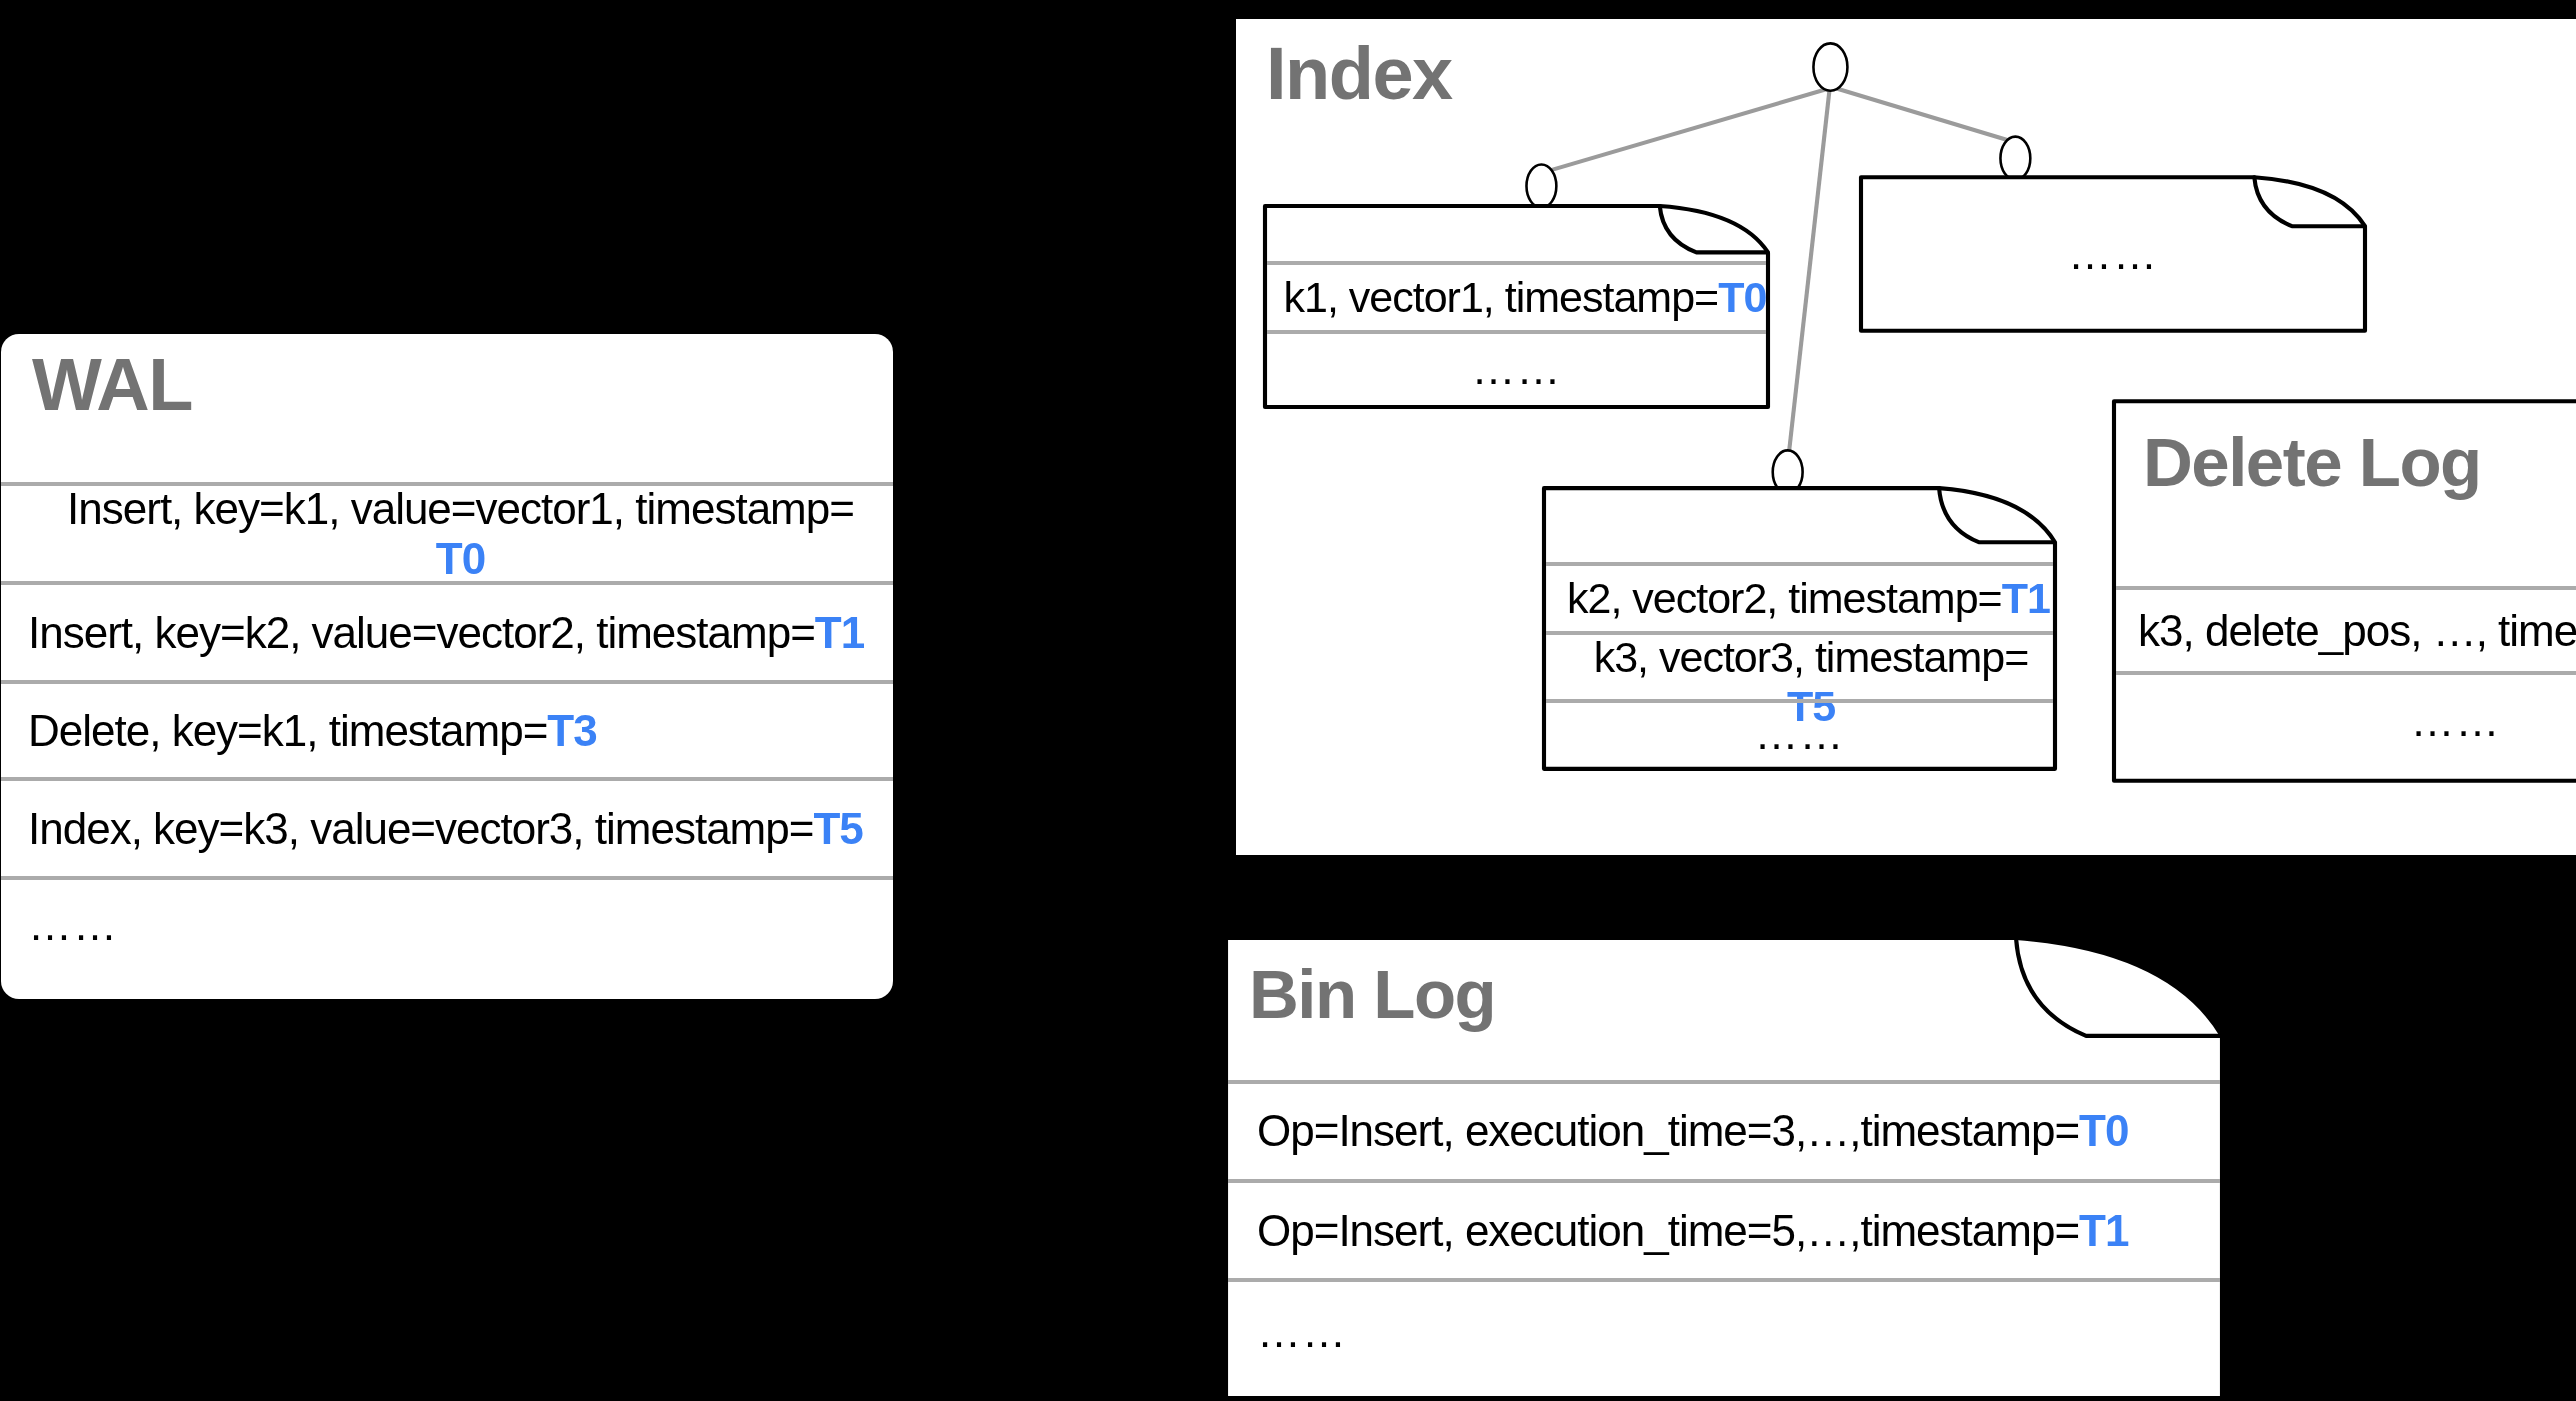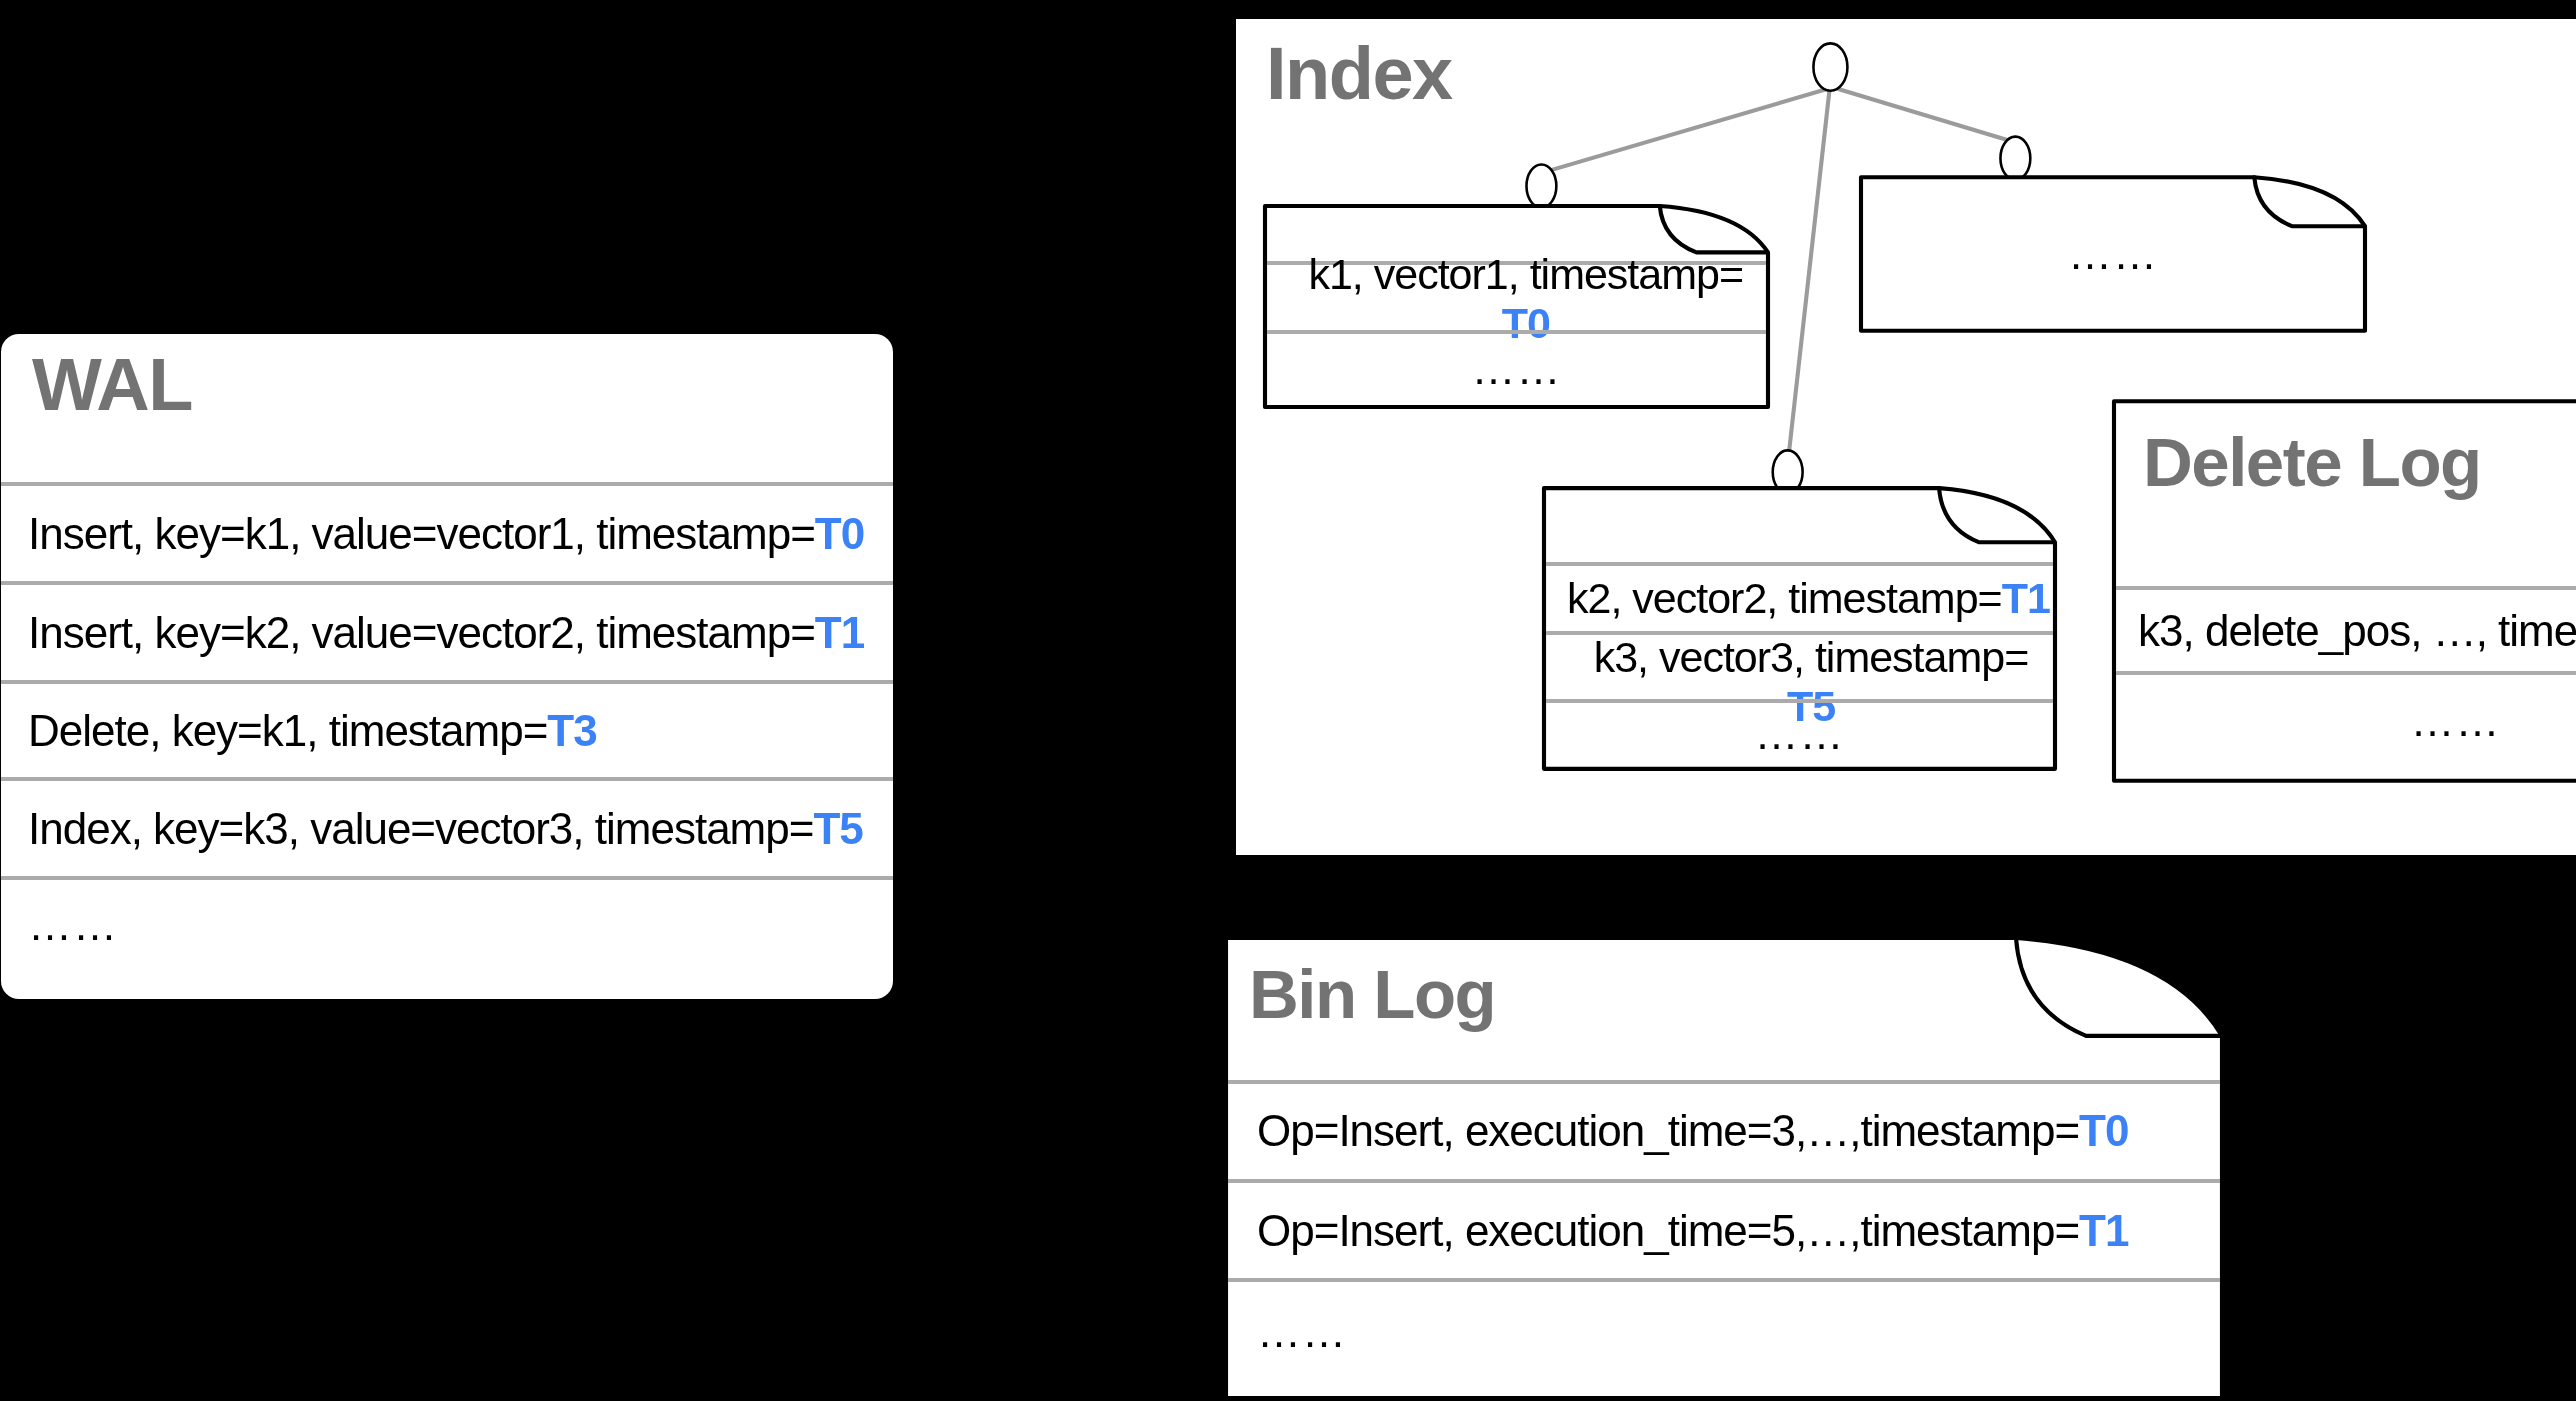--- a/index.html
+++ b/index.html
@@ -22,41 +22,41 @@
   }
   .dots{font-size:44px;letter-spacing:1px;color:#000;}
   .docshape{position:absolute;left:0;top:0;overflow:visible;}
   .docshape .page{fill:#fff;stroke:#000;stroke-width:8;stroke-linejoin:round;}
   .docshape .crease{fill:none;stroke:#000;stroke-width:8;stroke-linejoin:round;stroke-linecap:round;}
 
   
   #wal{left:1px;top:334px;width:892px;height:665px;border-radius:18px;}
   #wal .title{left:31px;top:0;height:100px;font-size:74px;}
   #wal .d1{top:148px;} #wal .d2{top:247px;} #wal .d3{top:346px;} #wal .d4{top:443px;} #wal .d5{top:542px;}
-  #wal .r1{top:150px;height:99px;padding-left:27px;}
+  #wal .r1{top:150px;height:99px;padding-left:27px;flex-direction:column;}
   #wal .r2{top:249px;height:99px;padding-left:27px;}
   #wal .r3{top:348px;height:97px;padding-left:27px;}
   #wal .r4{top:445px;height:99px;padding-left:27px;}
   #wal .r5{top:544px;height:93px;padding-left:27px;}
 
   
   #index-panel{left:1231px;top:14.4px;width:1581px;height:846px;border:5.2px solid #000;box-sizing:border-box;}
   #index-panel .title{left:30px;top:5.2px;height:98px;font-size:74px;}
 
   
   #tree{position:absolute;left:0;top:0;width:2817px;height:1402px;pointer-events:none;}
   #tree line{stroke:#9b9b9b;stroke-width:8;}
   #tree ellipse{fill:#fff;stroke:#000;stroke-width:5;}
 
   
   .doc{position:absolute;}
 
   #doc1{left:1265px;top:206px;width:503px;height:201px;}
   #doc1 .d1{top:55px;left:2.1px;right:2.1px;} #doc1 .d2{top:124px;left:2.1px;right:2.1px;}
-  #doc1 .r1{top:44px;height:69px;padding-left:18.5px;font-size:43px;flex-direction:column;}
+  #doc1 .r1{top:57px;height:69px;padding-left:18.5px;font-size:43px;}
   #doc1 .r2{top:126px;height:73px;}
 
   #doc2{left:1861px;top:177px;width:504px;height:154px;}
   #doc2 .r1{top:0;height:154px;}
 
   #doc3{left:1544px;top:488px;width:511px;height:281px;}
   #doc3 .d1{top:74px;left:2.1px;right:2.1px;} #doc3 .d2{top:143px;left:2.1px;right:2.1px;} #doc3 .d3{top:211px;left:2.1px;right:2.1px;}
   #doc3 .r1{top:76px;height:69px;padding-left:23px;font-size:43px;}
   #doc3 .r2{top:145px;height:69px;padding-left:23px;font-size:43px;flex-direction:column;}
   #doc3 .r3{top:213px;height:65px;}

